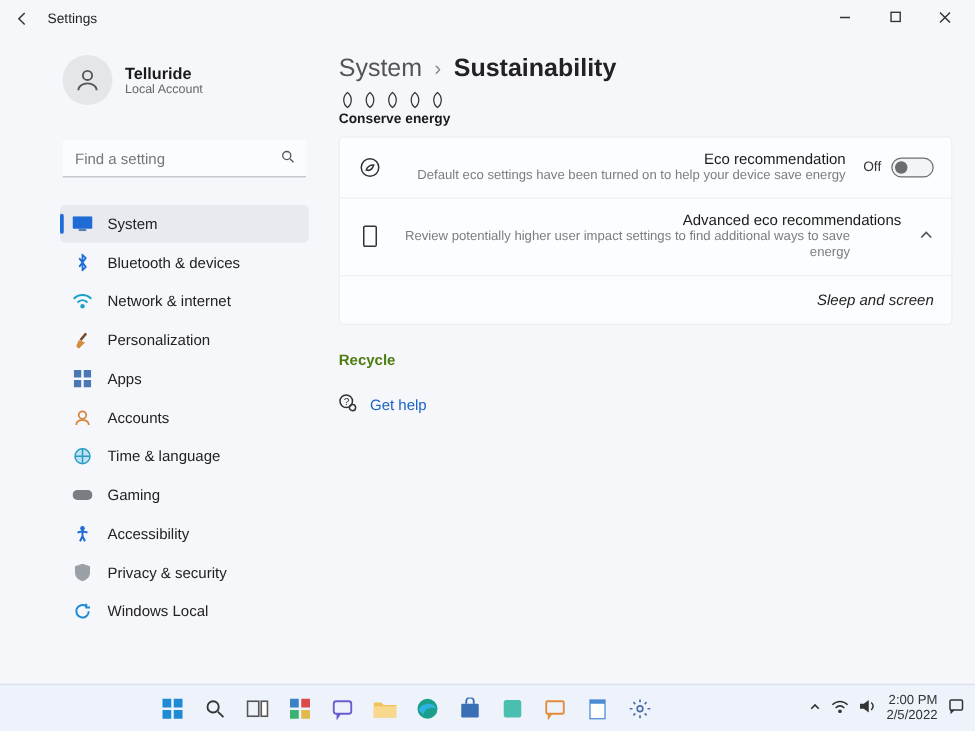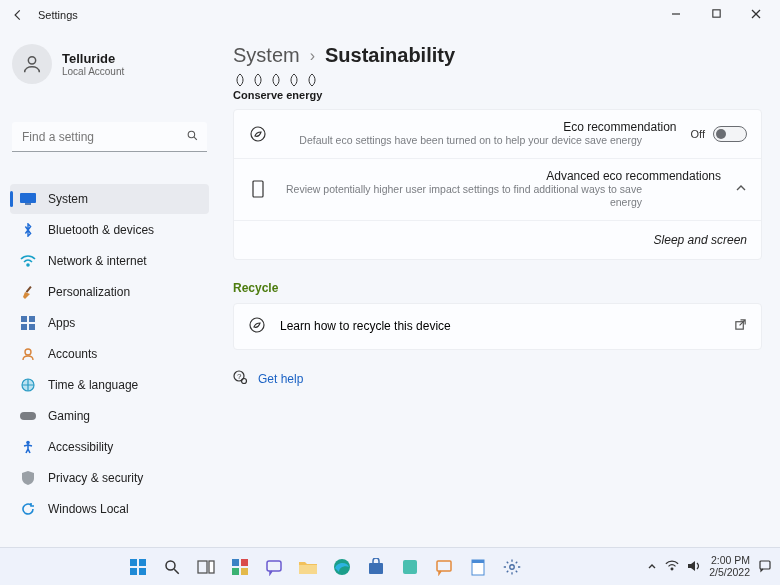--- a/index.html
+++ b/index.html
@@ -5,21 +5,21 @@
   * { box-sizing: border-box; margin: 0; padding: 0; font-family: 'Segoe UI', Tahoma, sans-serif; }
   html, body { width: 780px; height: 585px; overflow: hidden; background: #f3f4f8; }
   .window { width: 780px; height: 585px; background: #f5f7fb; display: flex; flex-direction: column; }
   .titlebar { height: 30px; display: flex; align-items: center; padding: 0 6px; }
   .titlebar .back { width: 24px; height: 24px; display:flex;align-items:center;justify-content:center; color:#333; font-size:14px; }
   .titlebar .title { font-size: 11px; margin-left: 8px; color:#222; }
   .winctrl { margin-left:auto; display:flex; gap:20px; padding-right:8px; color:#333; font-size:12px;}
   .winctrl span { width:20px; text-align:center; cursor:default;}
   .body { flex:1; display:flex; overflow:hidden; }
   
-  .sidebar { width: 215px; padding: 8px 6px 8px 10px; display:flex; flex-direction:column; gap:24px;}
+  .sidebar { width: 215px; padding: 8px 6px 8px 10px; display:flex; flex-direction:column; gap:14px;margin-left:38px;}
   .user { display:flex; align-items:center; gap:10px; padding:6px 6px 10px 2px;}
   .avatar { width:40px; height:40px; border-radius:50%; background:#e4e6ea; display:flex; align-items:center; justify-content:center;}
   .avatar svg { width:22px; height:22px; stroke:#555; fill:none; stroke-width:1.6;}
   .user-name { font-size:13px; font-weight:600; color:#1a1a1a;}
   .user-sub { font-size:10px; color:#666;}
   .search { position:relative; margin:4px 2px 8px 2px;}
   .search input { width:100%; height:30px; border:none; border-bottom:1px solid #9aa0a6; background:#fbfcfe; border-radius:3px 3px 0 0; padding:0 28px 0 10px; font-size:12px; color:#333;}
   .search input::placeholder{color:#777;}
   .search .sicon{ position:absolute; right:8px; top:7px; color:#555; font-size:13px;}
   .nav { display:flex; flex-direction:column; gap:1px;}
@@ -283,35 +283,20 @@
           </span>
         </div>
 
         <div class="subcard">
           <span>Sleep and screen</span>
         </div>
       </div>
 
       <div class="recycle-label">Recycle</div>
 
-      <div class="linkcard">
-        <div class="cicon">
-          <svg width="18" height="18" viewBox="0 0 18 18" fill="none" stroke="#333" stroke-width="1.2">
-              <circle cx="9" cy="9" r="7"></circle>
-              <path d="M6 11c1-3 3-4 6-4-1 3-3 5-6 4z"></path>
-            </svg>
-        </div>
-        <span>Learn how to recycle this device</span>
-        <span class="ext">
-          <svg width="13" height="13" viewBox="0 0 14 14" fill="none" stroke="#555" stroke-width="1.3">
-              <rect x="2" y="4" width="8" height="8"></rect>
-              <path d="M7 2h5v5M12 2L6 8"></path>
-            </svg>
-        </span>
-      </div>
 
       <div class="help">
         <span class="hicon">
           <svg width="15" height="15" viewBox="0 0 15 15" fill="none" stroke="#333" stroke-width="1.2">
               <circle cx="6" cy="6" r="5"></circle>
               <text x="4" y="9" font-size="8" fill="#333" stroke="none">?</text>
               <circle cx="11" cy="11" r="2.5" stroke="#333"></circle>
             </svg>
         </span>
         <span>Get help</span>

